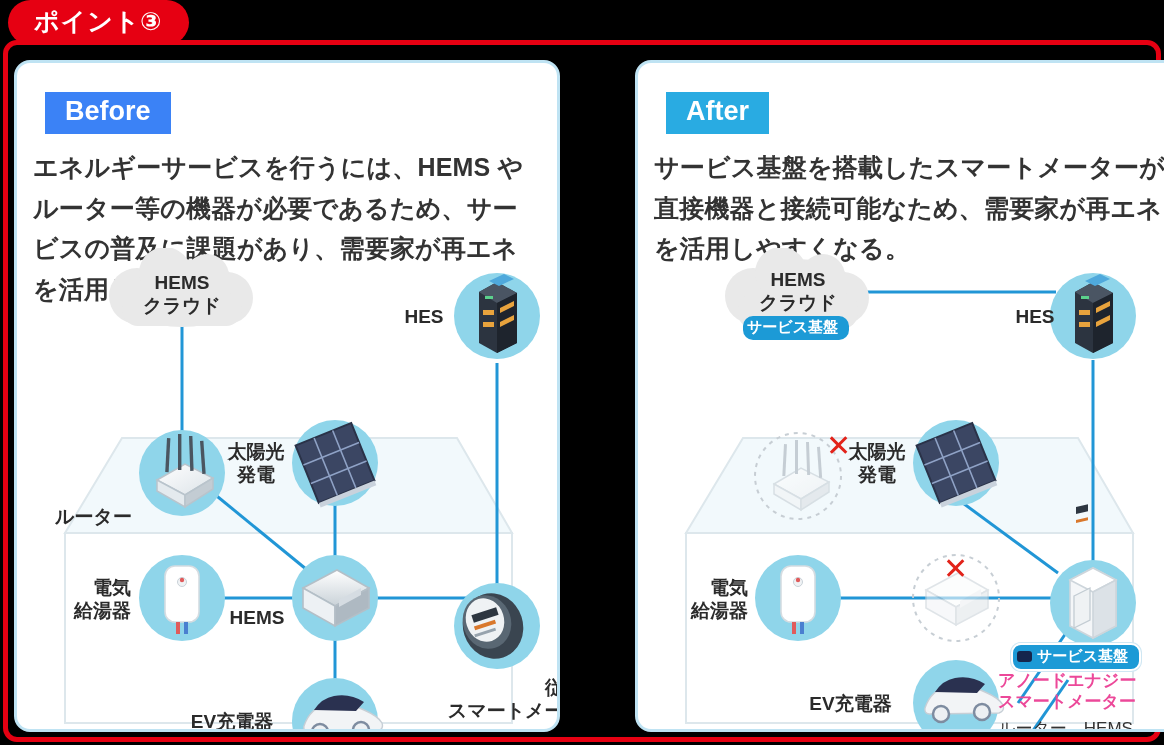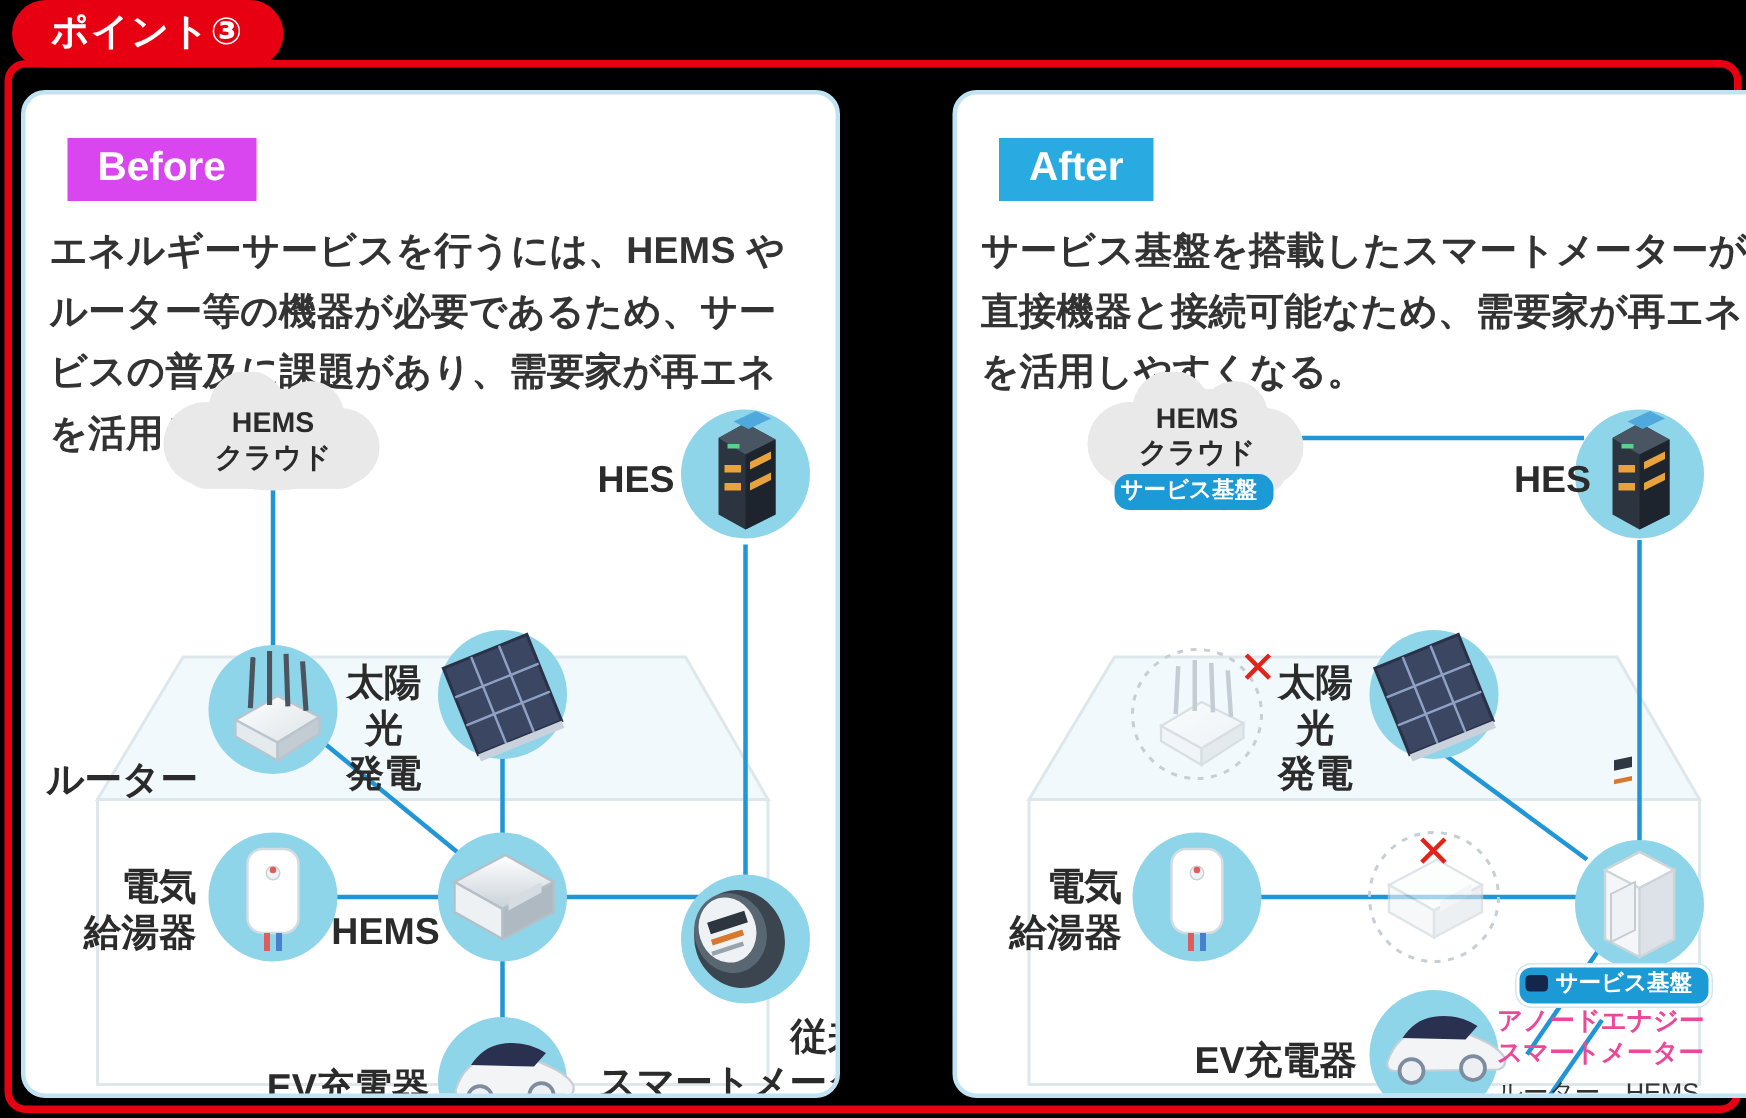--- a/index.html
+++ b/index.html
@@ -42,41 +42,41 @@
   #panel-before { left: 14px;  top: 60px; width: 546px; height: 672px; }
   #panel-after  { left: 635px; top: 60px; width: 553px; height: 672px; }
 
   .tag {
     position: absolute;
     color: #fff;
     font-size: 27px; font-weight: bold;
     padding: 4px 20px 7px 20px;
     line-height: 1.15;
   }
-  .tag-before { left: 28px; top: 29px; background: #d946ef; }
+  .tag-before { left: 28px; top: 29px; background: #3b82f6; }
   .tag-after  { left: 28px; top: 29px; background: #29ABE2; }
 
   .desc {
     position: absolute;
     left: 16px; top: 84px; right: 14px;
     font-size: 25px;
     font-weight: bold;
     color: #333333;
     line-height: 1.62;
     letter-spacing: 0.2px;
   }
 
   
   .stage { position: absolute; left: 0; top: 185px; width: 100%; height: 487px; }
   .stage svg { position: absolute; left: 0; top: 0; }
 
   
   .lbl {
     position: absolute;
-    font-size: 25px; font-weight: bold;
+    font-size: 19px; font-weight: bold;
     color: #2b2b2b; line-height: 1.22;
     text-align: center; white-space: pre-line;
   }
   .lbl.left  { text-align: right; }
 
   .cloudtxt {
     position: absolute; text-align: center;
     font-size: 19px; font-weight: bold; color: #2b2b2b; line-height: 1.22;
     white-space: pre-line;
   }

